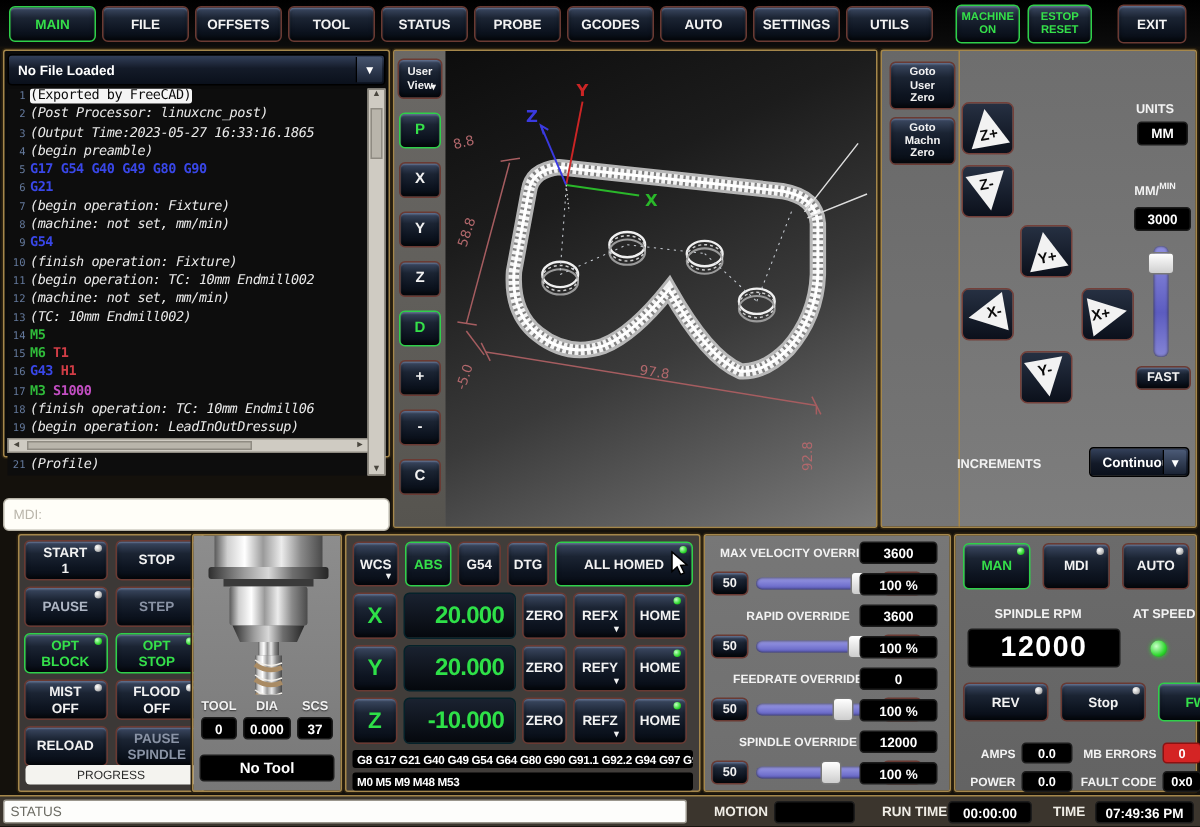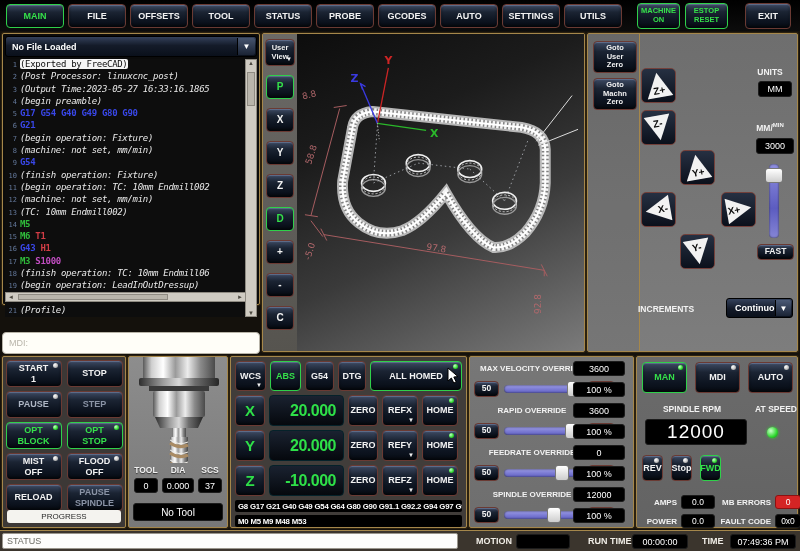--- a/index.html
+++ b/index.html
@@ -12,21 +12,21 @@
        background:linear-gradient(180deg,#3d4a63 0%,#1b2433 32%,#0d1420 70%,#070c14 100%);
        border:1px solid #6a3a33;border-radius:4px;color:#f2f2f2;font-weight:bold;font-size:9px;
        box-shadow:inset 0 1px 1px rgba(170,190,230,.35), inset 0 -2px 3px rgba(0,0,0,.55);
        white-space:pre-line;line-height:1.15;cursor:default}
   .btn.grn{color:#35e04a;border-color:#2fd04a}
   .btn.dim{color:#8a93a5}
   .btn.dim1{color:#aeb6c4}
   .led{display:none;position:absolute;top:2px;right:3px;width:5px;height:5px;border-radius:50%}
   .led.on{display:block;background:radial-gradient(circle at 35% 35%,#c6ffc6,#2ed82e 60%,#127a12)}
   .led.off{display:block;background:radial-gradient(circle at 35% 35%,#ffffff,#c2c2c2 55%,#6d6d6d)}
-  .disp{display:flex;align-items:center;justify-content:center;background:#000;color:#fff;font-weight:normal;
+  .disp{display:flex;align-items:center;justify-content:center;background:#000;color:#fff;font-weight:bold;
         border:1px solid #1c1c1c;border-radius:3px;font-size:9px}
   
   #menubar{position:absolute;left:0;top:0;width:800px;height:31px;background:linear-gradient(#000,#0c0c0c)}
   #menu-tabs{position:absolute;left:6px;top:4px;display:flex;gap:4px}
   #menu-tabs .tab{width:58px;height:24px;font-size:9px}
   .menu-right{position:absolute;top:3px;height:26px;font-size:7.5px}
   
   #file-panel{left:2px;top:33px;width:258px;height:272px;background:#0b0b0b}
   #file-combo{position:absolute;left:2px;top:2px;width:252px;height:21px;display:flex;align-items:center;
       background:linear-gradient(180deg,#33405a,#141b29 45%,#0a101b);border:1px solid #000;border-radius:3px;
@@ -81,21 +81,21 @@
   .tri.right{clip-path:polygon(6% 2%,98% 50%,6% 98%);padding-right:9px}
   .vslider{position:absolute;left:181px;top:130px;width:10px;height:74px;border-radius:4px;
       background:linear-gradient(180deg,#8f8fe0,#5c5cc0 60%,#8585d5);box-shadow:inset 0 0 2px #222}
   .vhandle{position:absolute;left:-4px;top:4px;width:18px;height:15px;border-radius:3px;
       background:linear-gradient(180deg,#ffffff,#cfcfcf);border:1px solid #777}
   .ddrop{position:absolute;display:flex;align-items:center;background:linear-gradient(180deg,#35425c,#131a28 55%,#0a101b);
       border:1px solid #000;border-radius:3px;color:#fff;font-weight:bold;font-size:9px;padding-left:8px}
   .ddrop .arrbox{position:absolute;right:1px;top:1px;bottom:1px;width:16px;display:flex;align-items:center;justify-content:center;
       background:linear-gradient(180deg,#4b5a76,#1b2435);border-left:1px solid #000;font-size:8px;border-radius:0 2px 2px 0}
   
-  #cycle-panel{left:2px;top:356px;width:124px;height:172px;background:#3c3836;padding:3px}
+  #cycle-panel{left:12px;top:356px;width:124px;height:172px;background:#3c3836;padding:3px}
   #cycle-grid{display:grid;grid-template-columns:56px 56px;gap:4px 5px;justify-content:center}
   #cycle-grid .btn{height:27px}
   #progress-bar{position:absolute;left:4px;right:4px;bottom:4px;height:13px;background:#f4f3ef;border-radius:3px;
       display:flex;align-items:center;justify-content:center;color:#2a2a2a;font-size:8px;font-weight:normal}
   
   #tool-panel{left:128px;top:356px;width:100px;height:172px;background:linear-gradient(180deg,#8d8d8d,#787878)}
   #tool-pairs{position:absolute;left:0;top:108px;width:100%;display:flex;justify-content:space-around;padding:0 3px}
   .tpair{display:flex;flex-direction:column;align-items:center;gap:3px}
   .tpair .lbl{font-size:8.5px;text-shadow:0 1px 1px #333}
   .tpair .disp{height:15px;min-width:24px;padding:0 4px;font-size:9px}
@@ -130,21 +130,21 @@
       background:linear-gradient(180deg,#fff,#cdcdcd);border:1px solid #777}
   
   #mode-panel{left:636px;top:356px;width:162px;height:172px;background:linear-gradient(180deg,#6b6b6b,#636363)}
   #mode-btns{position:absolute;left:5px;top:5px;display:flex;gap:8px}
   #mode-btns .btn{width:45px;height:31px}
   #spindle-labels{position:absolute;left:0;top:47px;width:100%;display:flex}
   #rpm-disp{position:absolute;left:8px;top:62px;width:102px;height:26px;font-size:19px;letter-spacing:1px}
   #atspeed-led{position:absolute;left:130px;top:70px;width:11px;height:11px;border-radius:50%;
       background:radial-gradient(circle at 35% 35%,#c9ffc9,#2ed82e 60%,#127a12);box-shadow:0 0 3px #2ed82e}
   #spin-btns{position:absolute;left:5px;top:98px;display:flex;gap:8px}
-  #spin-btns .btn{width:21px;height:26px}
+  #spin-btns .btn{width:57px;height:26px}
   #stat-items{position:absolute;left:4px;top:138px;width:154px;display:grid;grid-template-columns:38px 34px 56px 26px;
       gap:5px 2px;align-items:center}
   .stat-l{font-size:8px;text-align:right;padding-right:2px}
   .stat-v{height:14px;font-size:8.5px}
   .stat-v.err{background:#d42424;border-color:#8c1111}
   
   #statusbar{position:absolute;left:0;top:530px;width:800px;height:21px;background:#3b352d;border-top:1px solid #a5874b;
       display:flex;align-items:center}
   #status-field{position:absolute;left:2px;top:2px;width:456px;height:16px;background:#fdfdfb;border:1px solid #9a968c;
       border-radius:2px;color:#6b6b63;font-size:9px;display:flex;align-items:center;padding-left:4px}

